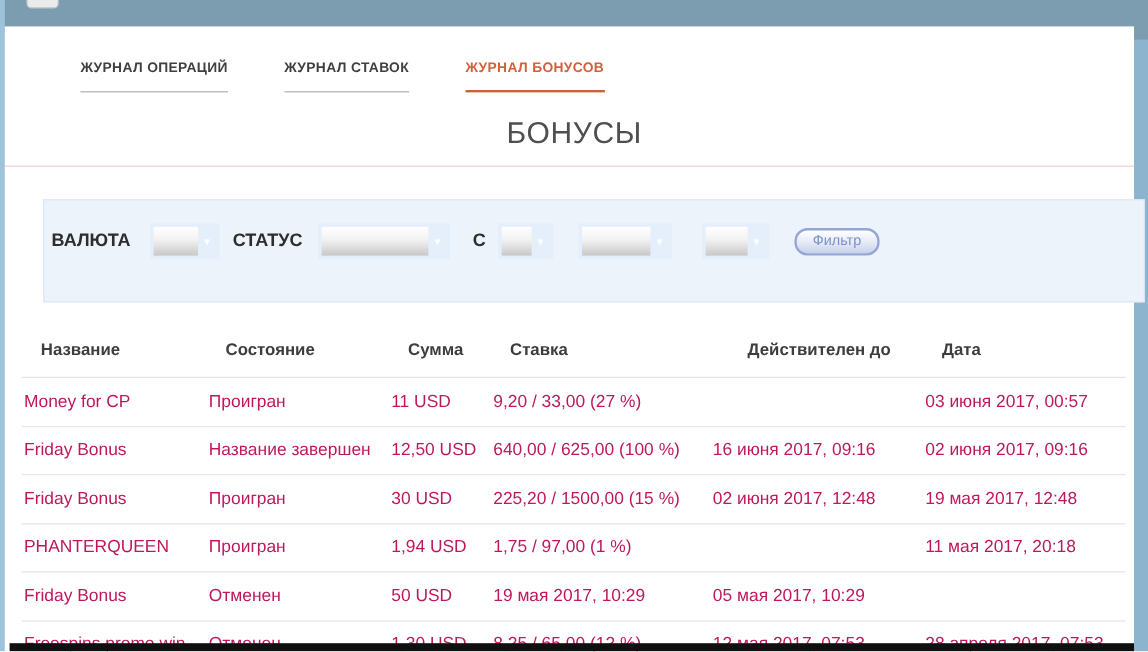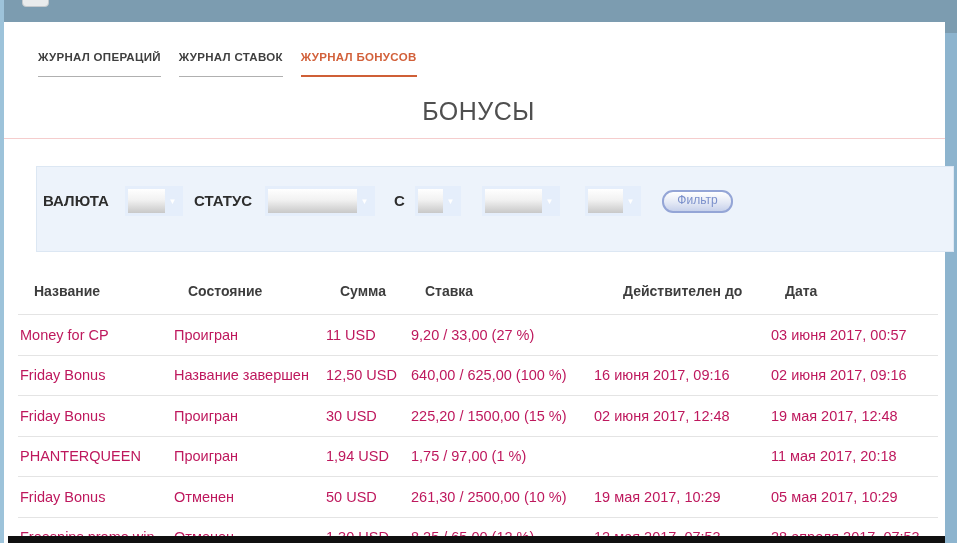--- a/index.html
+++ b/index.html
@@ -11,21 +11,21 @@
   .topbar { position:absolute; left:0; top:0; width:957px; height:22px; background:#7c9cb0; }
   .top-artifact { position:absolute; left:22px; top:-9px; width:27px; height:16px;
     background:#e9ebec; border:1px solid #c4c9cd; border-radius:4px; }
   .left-strip { position:absolute; left:0; top:0; width:4px; height:543px; background:#9dc3da; }
   .right-strip { position:absolute; right:0; top:0; width:12px; height:543px; background:#8db4ce; }
   .right-strip-top { position:absolute; right:0; top:0; width:12px; height:33px; background:#7c9cb0; }
 
   
   .tabs { position:absolute; left:38px; top:51px; display:flex; gap:18px; }
   .tab { font-size:11.5px; font-weight:bold; letter-spacing:.3px; color:#3f3f3f;
-    padding-bottom:13px; border-bottom:1px solid #b0b0b0; cursor:pointer; }
+    padding-bottom:13px; border-bottom:1px solid #b0b0b0; cursor:pointer;margin-left:29px; }
   .tab.active { color:#d2603a; border-bottom:2px solid #cf5f36; padding-bottom:8px; }
 
   .page-title { position:absolute; left:0; top:97px; width:957px; text-align:center;
     font-size:25px; color:#4f4f4f; letter-spacing:.5px; }
   .pink-divider { position:absolute; left:4px; right:12px; top:138px; height:1px; background:#f5cdcd; }
 
   
   .filter-box { position:absolute; left:36px; top:166px; width:918px; height:86px;
     background:#edf3fb; border:1px solid #dce7f3; }
   .f-label { position:absolute; top:19px; height:30px; line-height:30px;
@@ -147,21 +147,20 @@
           <div class="td">Проигран</div>
           <div class="td">1,94 USD</div>
           <div class="td">1,75 / 97,00 (1 %)</div>
           <div class="td"></div>
           <div class="td">11 мая 2017, 20:18</div>
         </div>
         <div class="trow">
           <div class="td">Friday Bonus</div>
           <div class="td">Отменен</div>
           <div class="td">50 USD</div>
-          <div class="td">261,30 / 2500,00 (10 %)</div>
           <div class="td">19 мая 2017, 10:29</div>
           <div class="td">05 мая 2017, 10:29</div>
         </div>
         <div class="trow">
           <div class="td">Freespins promo win</div>
           <div class="td">Отменен</div>
           <div class="td">1,30 USD</div>
           <div class="td">8,25 / 65,00 (12 %)</div>
           <div class="td">12 мая 2017, 07:53</div>
           <div class="td">28 апреля 2017, 07:53</div>

